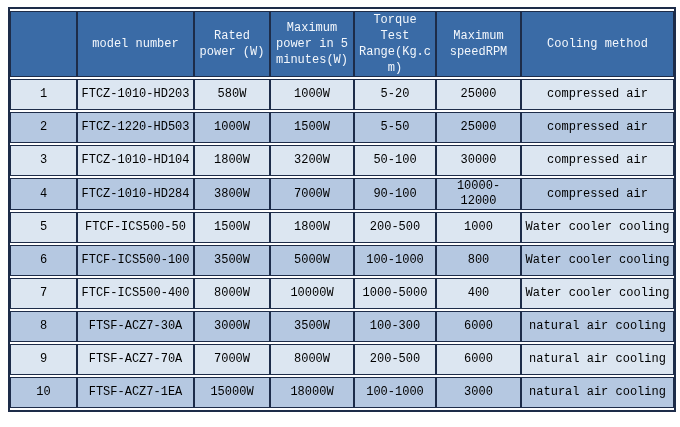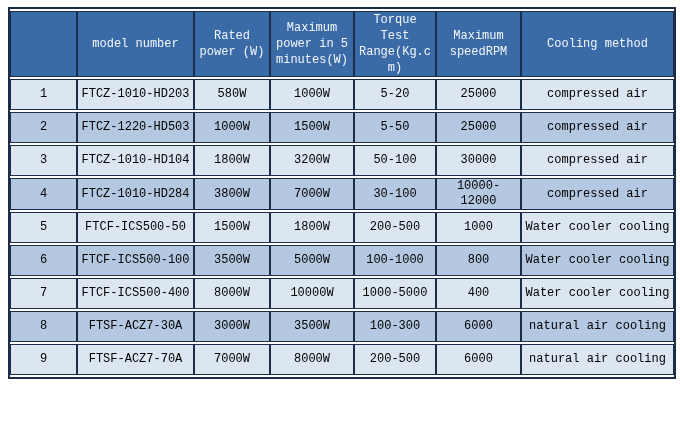--- a/index.html
+++ b/index.html
@@ -98,21 +98,21 @@
           <td>3200W</td>
           <td>50-100</td>
           <td>30000</td>
           <td>compressed air</td>
         </tr>
         <tr>
           <td>4</td>
           <td>FTCZ-1010-HD284</td>
           <td>3800W</td>
           <td>7000W</td>
-          <td>30-100</td>
+          <td>90-100</td>
           <td>10000-12000</td>
           <td>compressed air</td>
         </tr>
         <tr>
           <td>5</td>
           <td>FTCF-ICS500-50</td>
           <td>1500W</td>
           <td>1800W</td>
           <td>200-500</td>
           <td>1000</td>
@@ -147,15 +147,24 @@
         </tr>
         <tr>
           <td>9</td>
           <td>FTSF-ACZ7-70A</td>
           <td>7000W</td>
           <td>8000W</td>
           <td>200-500</td>
           <td>6000</td>
           <td>natural air cooling</td>
         </tr>
+        <tr>
+          <td>10</td>
+          <td>FTSF-ACZ7-1EA</td>
+          <td>15000W</td>
+          <td>18000W</td>
+          <td>100-1000</td>
+          <td>3000</td>
+          <td>natural air cooling</td>
+        </tr>
       </tbody>
   </table>
 </div>
 
 </body></html>

